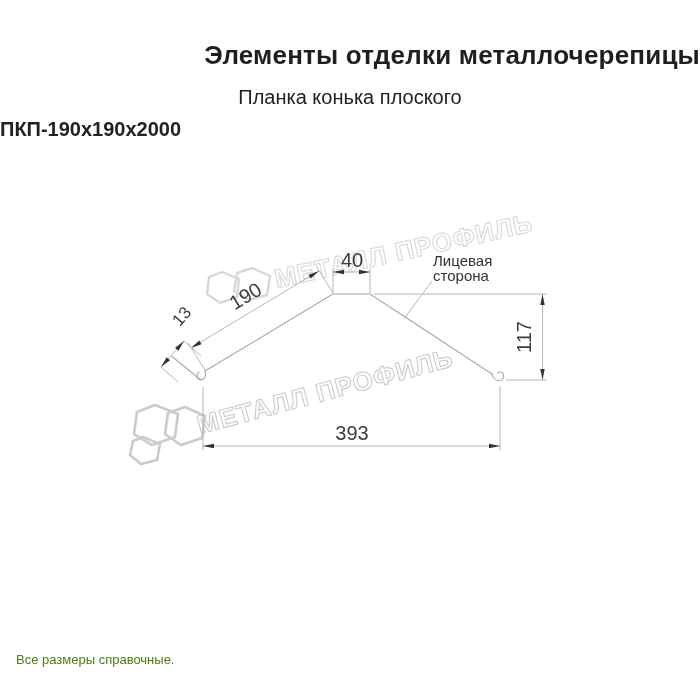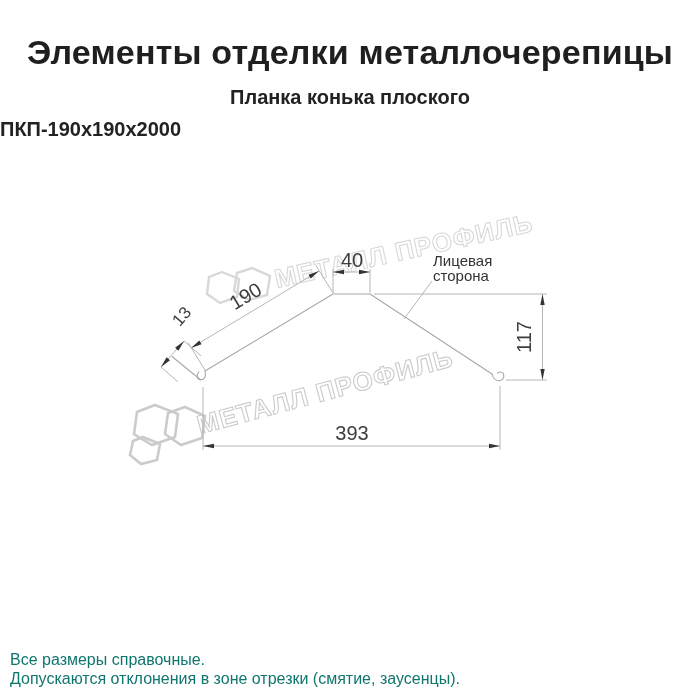--- a/index.html
+++ b/index.html
@@ -1,34 +1,34 @@
 <!DOCTYPE html>
 <html><head>
 <meta charset="utf-8">
 <style>
   html,body{margin:0;padding:0;}
   body{
     width:700px;height:700px;position:relative;background:#ffffff;
     font-family:"Liberation Sans", sans-serif;overflow:hidden;
   }
   .page-title{
-    position:absolute;top:33px;left:0;right:0;text-align:center;
-    font-size:34px;font-weight:bold;color:#1f1f1f;letter-spacing:0.2px;
+    position:absolute;top:40px;left:0;right:0;text-align:right;
+    font-size:26px;font-weight:bold;color:#1f1f1f;letter-spacing:0.2px;
   }
   .page-subtitle{
     position:absolute;top:86px;left:0;right:0;text-align:center;
-    font-size:20px;font-weight:bold;color:#222;
+    font-size:20px;font-weight:normal;color:#222;
   }
   .product-code{
     position:absolute;top:118px;left:0;right:0;text-align:left;
     font-size:20px;font-weight:bold;color:#222;
   }
   .footer-notes{
-    position:absolute;left:10px;top:650px;
-    font-size:16px;color:#0f766e;line-height:19px;
+    position:absolute;left:16px;top:650px;
+    font-size:13px;color:#4d7c0f;line-height:19px;
   }
   svg{position:absolute;left:0;top:0;}
   .wm-text{
     font-size:26px;font-weight:bold;letter-spacing:1px;
     fill:none;stroke-width:1.1;
   }
 </style>
 </head>
 <body>
 
@@ -129,14 +129,13 @@
 
   <g>
     <path d="M432,281 L404,319" stroke="#b6b6b6" stroke-width="1" fill="none"></path>
     <text x="433" y="266" font-size="15" fill="#333">Лицевая</text>
     <text x="433" y="281" font-size="15" fill="#333">сторона</text>
   </g>
 </svg>
 
 <div class="footer-notes">
   <div>Все размеры справочные.</div>
-  <div>Допускаются отклонения в зоне отрезки (смятие, заусенцы).</div>
 </div>
 
 </body></html>

